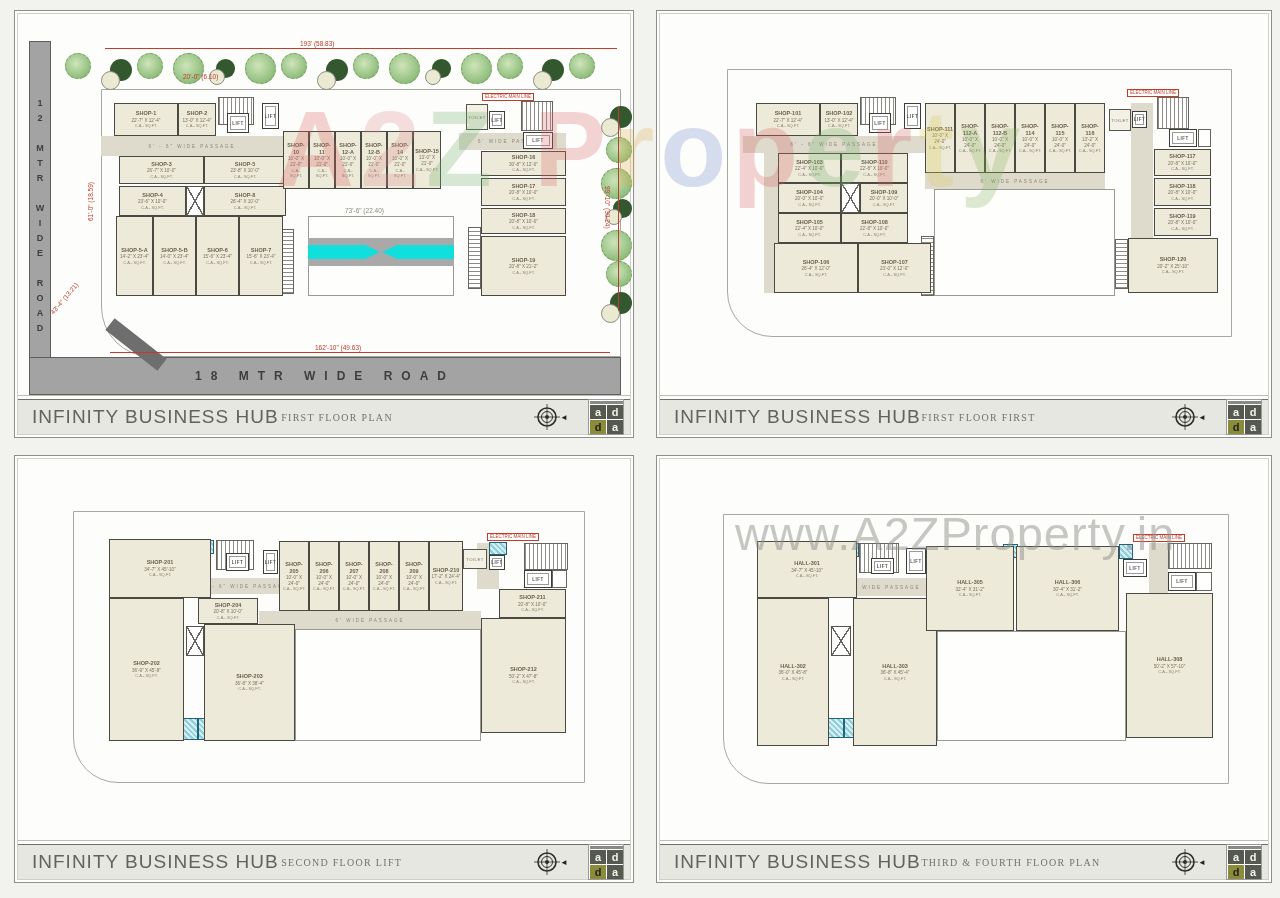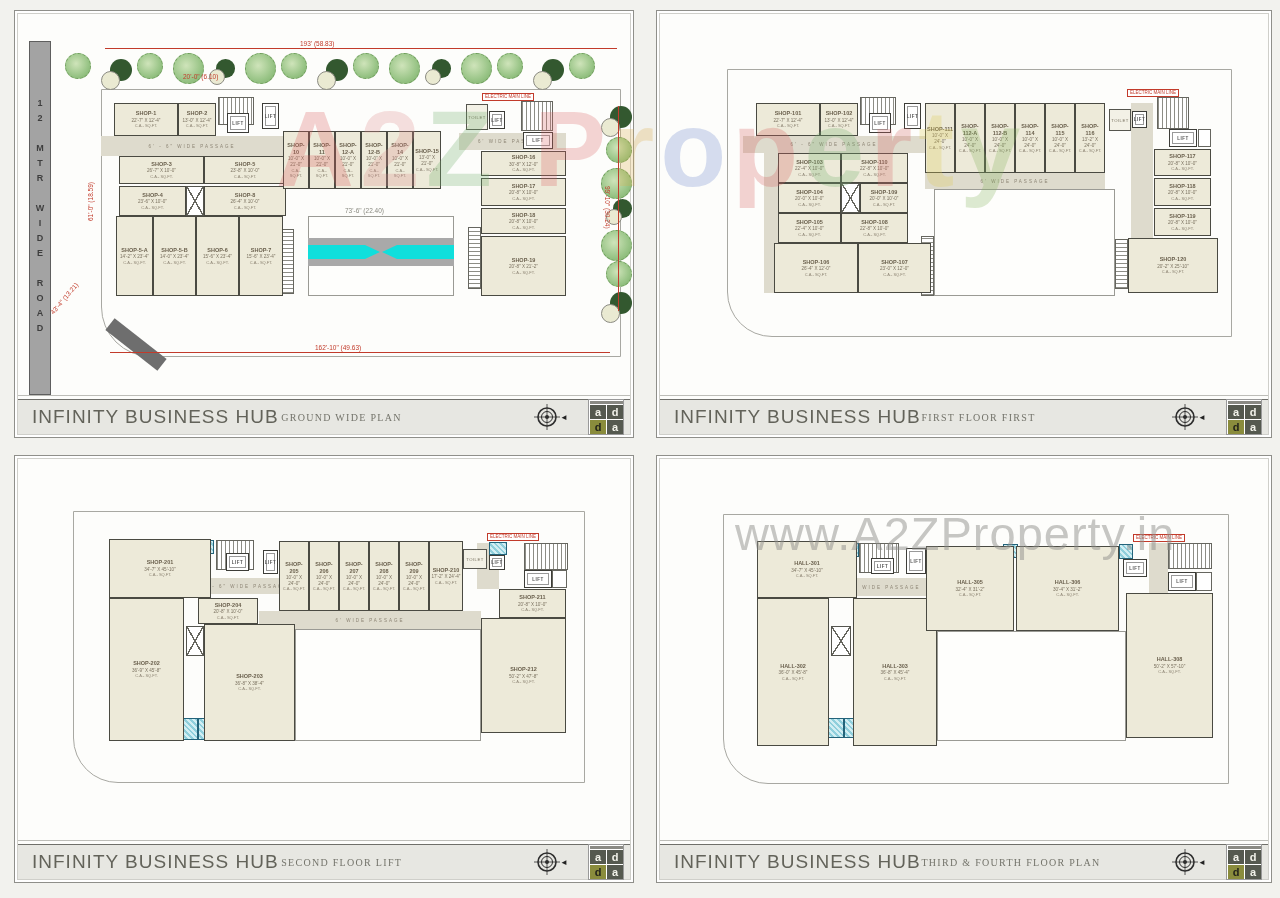--- a/index.html
+++ b/index.html
@@ -66,20 +66,23 @@
 <body>
 
 <div class="page">
 
   <div class="panel" id="p-ground">
     <div class="plan-area">
         <div class="boundary" style="left: 86px; top: 78px; width: 520px; height: 268px; border-bottom-left-radius: 50px;"></div>
         <div class="road road-v" style="left: 14px; top: 30px; width: 22px; height: 354px;">
           <span class="road-label">12 MTR WIDE ROAD</span>
         </div>
+        <div class="road road-h" style="left: 14px; top: 346px; width: 592px; height: 38px;">
+          <span class="road-label">18 MTR WIDE ROAD</span>
+        </div>
         <div class="treeA" style="left: 50px; top: 42px; width: 26px; height: 26px;"></div>
         <div class="treeB" style="left: 86px; top: 48px; width: 31px; height: 31px;">
           <i class="tb-dark"></i>
           <i class="tb-light"></i>
         </div>
         <div class="treeA" style="left: 122px; top: 42px; width: 26px; height: 26px;"></div>
         <div class="treeA" style="left: 158px; top: 42px; width: 31px; height: 31px;"></div>
         <div class="treeB" style="left: 194px; top: 48px; width: 26px; height: 26px;">
           <i class="tb-dark"></i>
           <i class="tb-light"></i>
@@ -261,21 +264,21 @@
         <div class="dim" style="left: 72px; top: 210px; transform: rotate(-90deg);">61'-0" (18.59)</div>
         <div class="dim" style="left: 34px; top: 300px; transform: rotate(-50deg);">43'-4" (13.21)</div>
         <div class="dim" style="left: 168px; top: 62px;">20'-0" (6.10)</div>
         <div class="dim gray" style="left: 330px; top: 196px;">73'-6" (22.40)</div>
         <div class="dimline" style="left: 90px; top: 37px; width: 512px; height: 1px;"></div>
         <div class="dimline" style="left: 95px; top: 341px; width: 500px; height: 1px;"></div>
         <div class="dimline" style="left: 603px; top: 95px; width: 1px; height: 205px;"></div>
       </div>
     <div class="panel-footer">
       <span class="pf-title">INFINITY BUSINESS HUB</span>
-      <span class="pf-plan">GROUND WIDE PLAN</span>
+      <span class="pf-plan">FIRST FLOOR PLAN</span>
       <span class="compass">
         <svg width="26" height="26" viewBox="0 0 26 26">
             <circle cx="13" cy="13" r="9" fill="none" stroke="#2d2d2d" stroke-width="1.6"></circle>
             <circle cx="13" cy="13" r="5.5" fill="none" stroke="#2d2d2d" stroke-width="1"></circle>
             <circle cx="13" cy="13" r="2" fill="#2d2d2d"></circle>
             <line x1="13" y1="0" x2="13" y2="26" stroke="#2d2d2d" stroke-width="0.8"></line>
             <line x1="0" y1="13" x2="26" y2="13" stroke="#2d2d2d" stroke-width="0.8"></line>
           </svg><em>◄</em>
       </span>
       <span class="adda">

